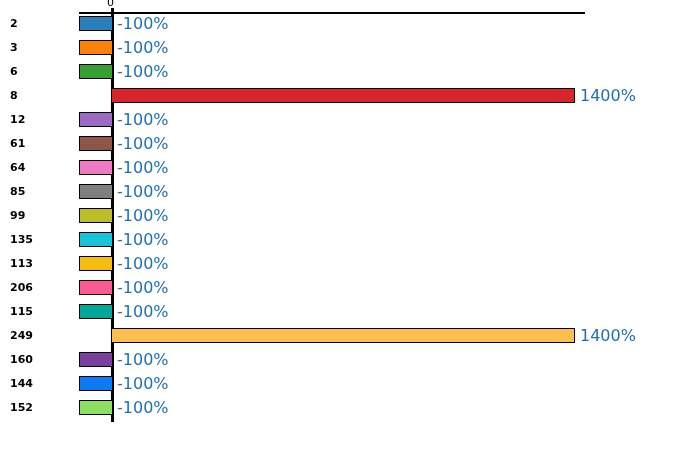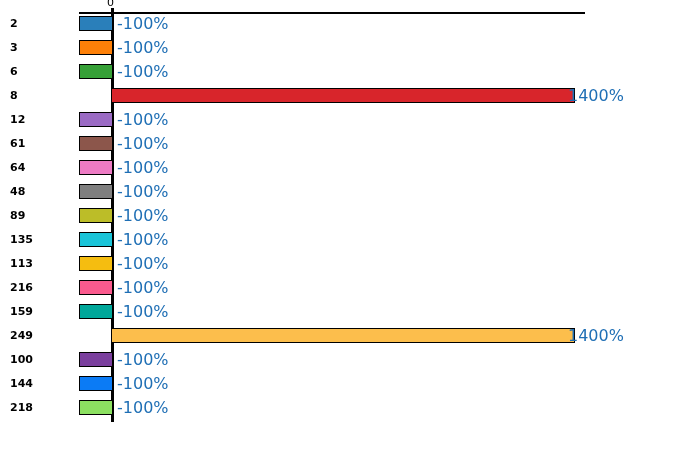--- a/index.html
+++ b/index.html
@@ -95,21 +95,21 @@
   .value-label {
     position: absolute;
     top: 0;
     height: 24px;
     line-height: 24px;
     font-size: 16px;
     color: #1f6fb5;
     white-space: nowrap;
   }
   .value-label.neg-side { left: 117px; }
-  .value-label.pos-side { left: 568px; text-align: right; }
+  .value-label.pos-side { left: 580px; text-align: right; }
 </style>
 </head>
 <body>
 
 <div id="chart-root">
 
   <div class="axis-top-line"></div>
   <div class="axis-zero-line"></div>
   <div class="axis-zero-tick-label">0</div>
 
@@ -143,64 +143,64 @@
         <div class="row-label">61</div>
         <div class="bar neg" style="background: rgb(140, 86, 75); border-color: rgb(0, 0, 0);"></div>
         <div class="value-label neg-side" style="color: rgb(31, 111, 181);">-100%</div>
       </div>
       <div class="row">
         <div class="row-label">64</div>
         <div class="bar neg" style="background: rgb(237, 123, 196); border-color: rgb(0, 0, 0);"></div>
         <div class="value-label neg-side" style="color: rgb(31, 111, 181);">-100%</div>
       </div>
       <div class="row">
-        <div class="row-label">48</div>
+        <div class="row-label">85</div>
         <div class="bar neg" style="background: rgb(127, 127, 127); border-color: rgb(0, 0, 0);"></div>
         <div class="value-label neg-side" style="color: rgb(31, 111, 181);">-100%</div>
       </div>
       <div class="row">
-        <div class="row-label">89</div>
+        <div class="row-label">99</div>
         <div class="bar neg" style="background: rgb(188, 189, 40); border-color: rgb(0, 0, 0);"></div>
         <div class="value-label neg-side" style="color: rgb(31, 111, 181);">-100%</div>
       </div>
       <div class="row">
         <div class="row-label">135</div>
         <div class="bar neg" style="background: rgb(26, 196, 216); border-color: rgb(0, 0, 0);"></div>
         <div class="value-label neg-side" style="color: rgb(31, 111, 181);">-100%</div>
       </div>
       <div class="row">
         <div class="row-label">113</div>
         <div class="bar neg" style="background: rgb(245, 189, 16); border-color: rgb(0, 0, 0);"></div>
         <div class="value-label neg-side" style="color: rgb(31, 111, 181);">-100%</div>
       </div>
       <div class="row">
-        <div class="row-label">216</div>
+        <div class="row-label">206</div>
         <div class="bar neg" style="background: rgb(250, 90, 142); border-color: rgb(0, 0, 0);"></div>
         <div class="value-label neg-side" style="color: rgb(31, 111, 181);">-100%</div>
       </div>
       <div class="row">
-        <div class="row-label">159</div>
+        <div class="row-label">115</div>
         <div class="bar neg" style="background: rgb(0, 167, 154); border-color: rgb(0, 0, 0);"></div>
         <div class="value-label neg-side" style="color: rgb(31, 111, 181);">-100%</div>
       </div>
       <div class="row">
         <div class="row-label">249</div>
         <div class="bar pos" style="background: rgb(252, 190, 76); border-color: rgb(0, 0, 0);"></div>
         <div class="value-label pos-side" style="color: rgb(31, 111, 181);">1400%</div>
       </div>
       <div class="row">
-        <div class="row-label">100</div>
+        <div class="row-label">160</div>
         <div class="bar neg" style="background: rgb(123, 63, 158); border-color: rgb(0, 0, 0);"></div>
         <div class="value-label neg-side" style="color: rgb(31, 111, 181);">-100%</div>
       </div>
       <div class="row">
         <div class="row-label">144</div>
         <div class="bar neg" style="background: rgb(11, 123, 245); border-color: rgb(0, 0, 0);"></div>
         <div class="value-label neg-side" style="color: rgb(31, 111, 181);">-100%</div>
       </div>
       <div class="row">
-        <div class="row-label">218</div>
+        <div class="row-label">152</div>
         <div class="bar neg" style="background: rgb(140, 224, 97); border-color: rgb(0, 0, 0);"></div>
         <div class="value-label neg-side" style="color: rgb(31, 111, 181);">-100%</div>
       </div>
     </div>
 
 </div>
 
 </body></html>

